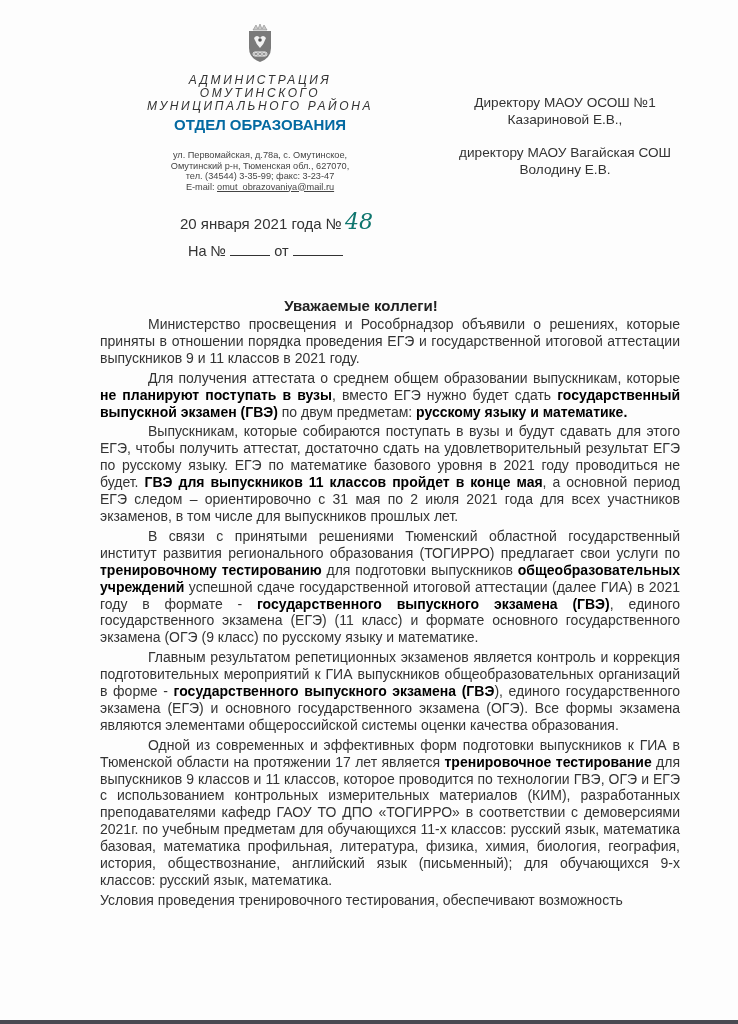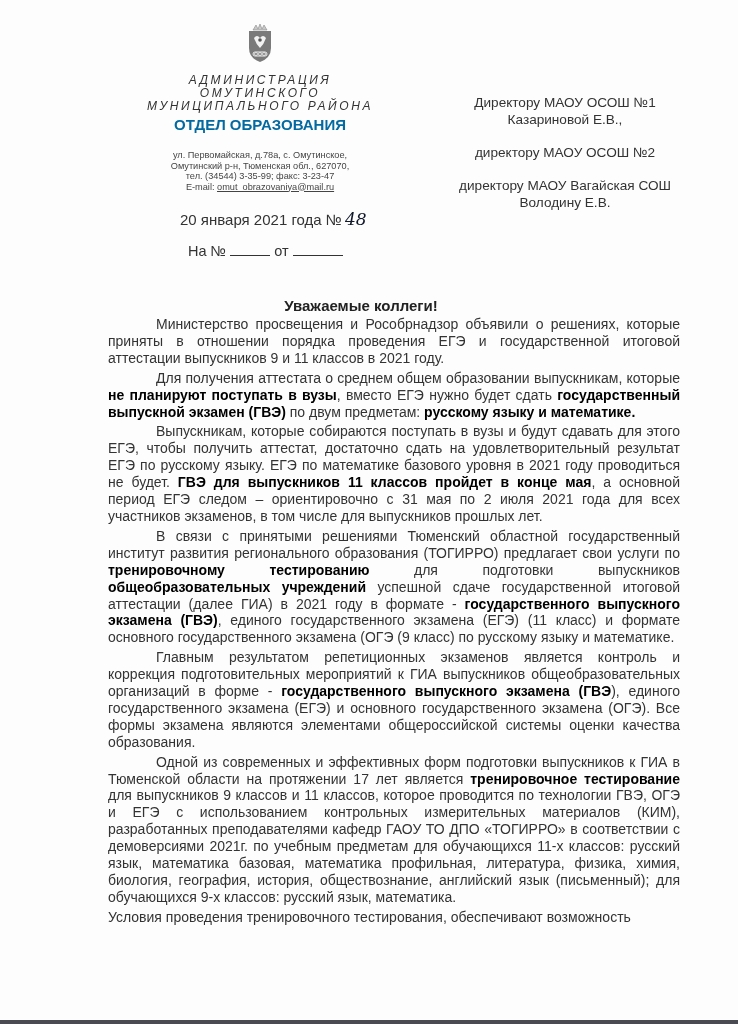--- a/index.html
+++ b/index.html
@@ -15,34 +15,34 @@
 
   
   .emblem { position: absolute; left: 244px; top: 24px; width: 32px; height: 40px; }
   .org { position: absolute; left: 110px; top: 74px; width: 300px; text-align: center; }
   .org .spaced { font-style: italic; font-size: 12px; letter-spacing: 2.6px; line-height: 13px; color: #333; }
   .org .dept { font-weight: bold; font-size: 15px; line-height: 20px; margin-top: 2px; color: #0369a1; }
   .addr { position: absolute; left: 150px; top: 150px; width: 220px; text-align: center; font-size: 9.2px; line-height: 10.5px; color: #444; }
   .addr .email-link { text-decoration: underline; }
   .date-line { position: absolute; left: 180px; top: 209px; font-size: 15px; color: #333; white-space: nowrap; }
   .date-line .date { }
-  .date-line .hand-no { font-family: "DejaVu Serif", serif; font-style: italic; color: #0f172a; font-size: 17px; margin-left: 3px; }
+  .date-line .hand-no { font-family: "DejaVu Serif", serif; font-style: italic; color: #0f766e; font-size: 22px; margin-left: 3px; }
   .ref-line { position: absolute; left: 188px; top: 243px; font-size: 14.5px; color: #333; white-space: nowrap; }
   .blank { display: inline-block; border-bottom: 1px solid #333; vertical-align: baseline; height: 10px; }
   .blank.b1 { width: 40px; }
   .blank.b2 { width: 50px; }
 
   
   .recipients { position: absolute; left: 440px; top: 94px; width: 250px; text-align: center; font-size: 13.6px; line-height: 17px; color: #333; }
   .recipient { margin-bottom: 16px; }
 
   
   .greeting { position: absolute; left: 0; width: 722px; top: 297px; text-align: center; font-weight: bold; font-size: 15px; color: #222; }
   .body { position: absolute; left: 96px; top: 316px; width: 584px; font-size: 14px; line-height: 16.9px; color: #333; text-align: justify; }
-  .body p { margin: 0 0 3px 12px; text-indent: 48px; }
+  .body p { margin: 0 0 3px 4px; text-indent: 48px; }
   .body p.noindent { text-indent: 0; }
   .body b { color: #000000; }
 </style>
 </head>
 <body>
 
 <div class="page">
 
   <svg class="emblem" viewBox="0 0 32 40">
     <path d="M9 6 L12 1 L14 5 L16 0 L18 5 L20 1 L23 6 Z" fill="#c9c9c9" stroke="#888" stroke-width="0.6"></path>
@@ -82,21 +82,20 @@
     <span>от</span>
     <span class="blank b2"></span>
   </div>
 
   <div class="recipients">
     <div class="recipient">
       <div>Директору МАОУ ОСОШ №1</div>
       <div>Казариновой Е.В.,</div>
     </div>
     <div class="recipient">
-      <div>директору МАОУ ОСОШ №2</div>
     </div>
     <div class="recipient">
       <div>директору МАОУ Вагайская СОШ</div>
       <div>Володину Е.В.</div>
     </div>
   </div>
 
   <div class="greeting">Уважаемые коллеги!</div>
 
   <div class="body">

